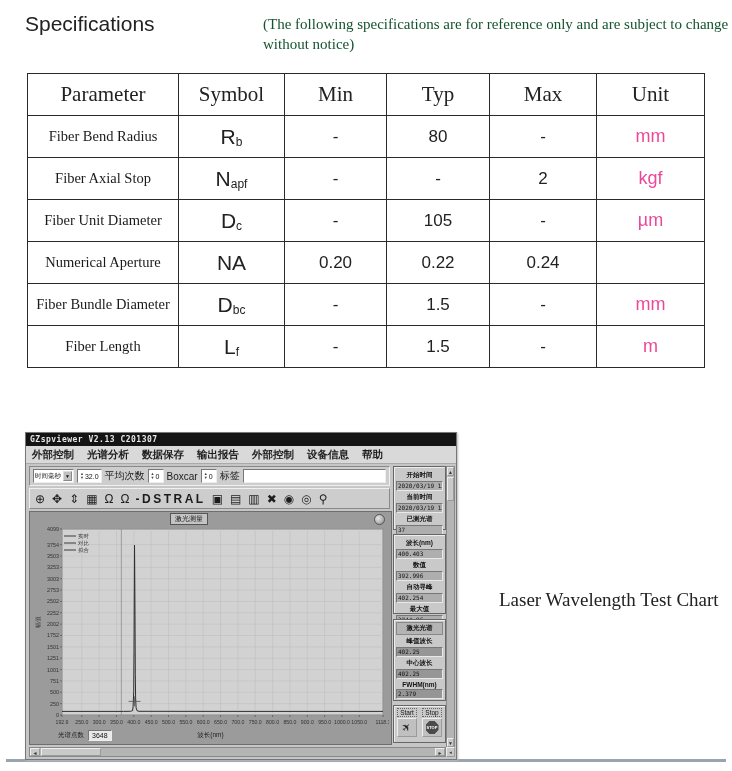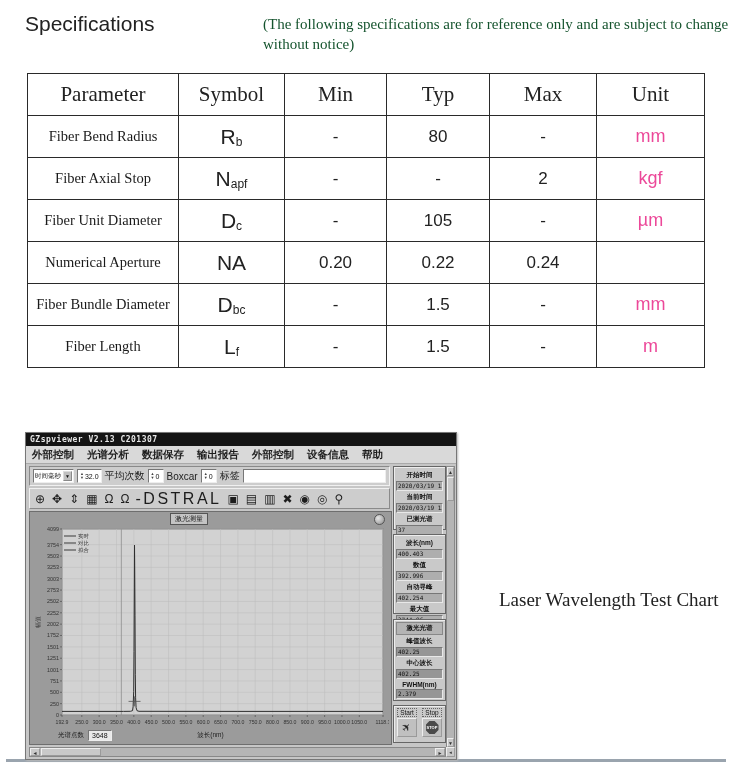--- a/index.html
+++ b/index.html
@@ -34,21 +34,21 @@
   .combo{display:flex;align-items:center;background:#fff;border:1px solid;border-color:#777 #eee #eee #777;height:12px;font-size:6.5px;padding:0 1px;color:#111;}
   .combo .dd{background:#c0c0c0;border:1px outset #ddd;font-size:5px;line-height:8px;margin-left:2px;padding:0 1px;}
   .spin{display:flex;align-items:center;background:#fff;border:1px solid;border-color:#777 #eee #eee #777;height:12px;font-size:7px;padding:0 2px;color:#111;min-width:10px;}
   .spin .arrows{font-size:4px;line-height:4px;color:#444;margin-right:1px;display:inline-block;}
   .sb-label{font-size:10px;font-weight:normal;color:#222;white-space:nowrap;}
   #tag-field{flex:1;height:12px;background:#fff;border:1px solid;border-color:#777 #eee #eee #777;font-size:7px;}
 
   
   #icon-bar{position:absolute;left:3px;top:55px;width:361px;height:21px;background:#cdcdcd;border:1px solid;border-color:#f0f0f0 #8a8a8a #8a8a8a #f0f0f0;display:flex;align-items:center;gap:6px;padding:0 5px;box-sizing:border-box;}
   .tb-icon{font-size:12px;color:#1c1c1c;line-height:14px;}
-  #brand-letters{font-size:16px;font-weight:normal;letter-spacing:2.5px;color:#1c1c1c;white-space:nowrap;}
+  #brand-letters{font-size:12px;font-weight:bold;letter-spacing:2.5px;color:#1c1c1c;white-space:nowrap;}
 
   
   #chart-panel{position:absolute;left:3px;top:78px;width:361px;height:232px;background:#9b9b9b;border:1px solid #6e6e6e;}
   #chart-tab{position:absolute;left:140px;top:1px;height:10px;background:#c4c4c4;border:1px solid #555;font-size:7px;line-height:10px;padding:0 4px;color:#111;}
   #led-indicator{position:absolute;right:6px;top:2px;width:9px;height:9px;border-radius:50%;background:radial-gradient(circle at 35% 35%,#e6e6e6,#8c8c8c);border:1px solid #555;}
   #chart-svg{position:absolute;left:2px;top:12px;}
   #chart-bottom{position:absolute;left:0;bottom:1px;right:0;height:15px;display:flex;align-items:center;font-size:6.5px;color:#222;}
   #points-label{margin-left:28px;}
   #points-value{margin-left:4px;background:#e9e9e9;border:1px solid;border-color:#777 #eee #eee #777;font-size:7px;padding:0 3px;height:9px;line-height:9px;color:#111;}
   #chart-xlabel{position:absolute;left:0;right:0;text-align:center;pointer-events:none;}

